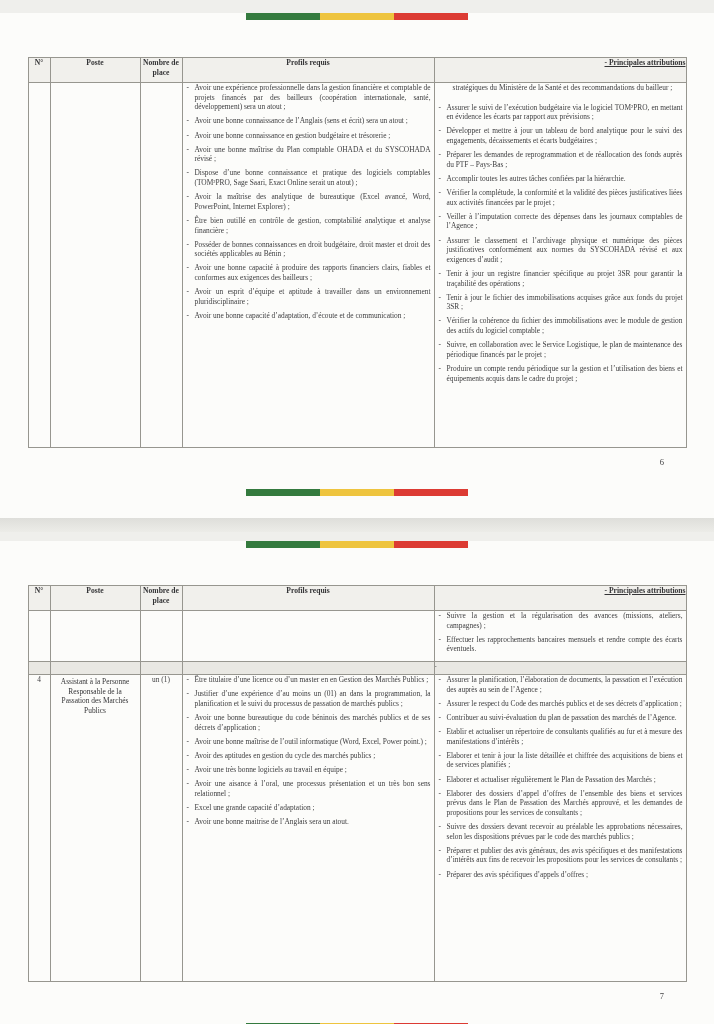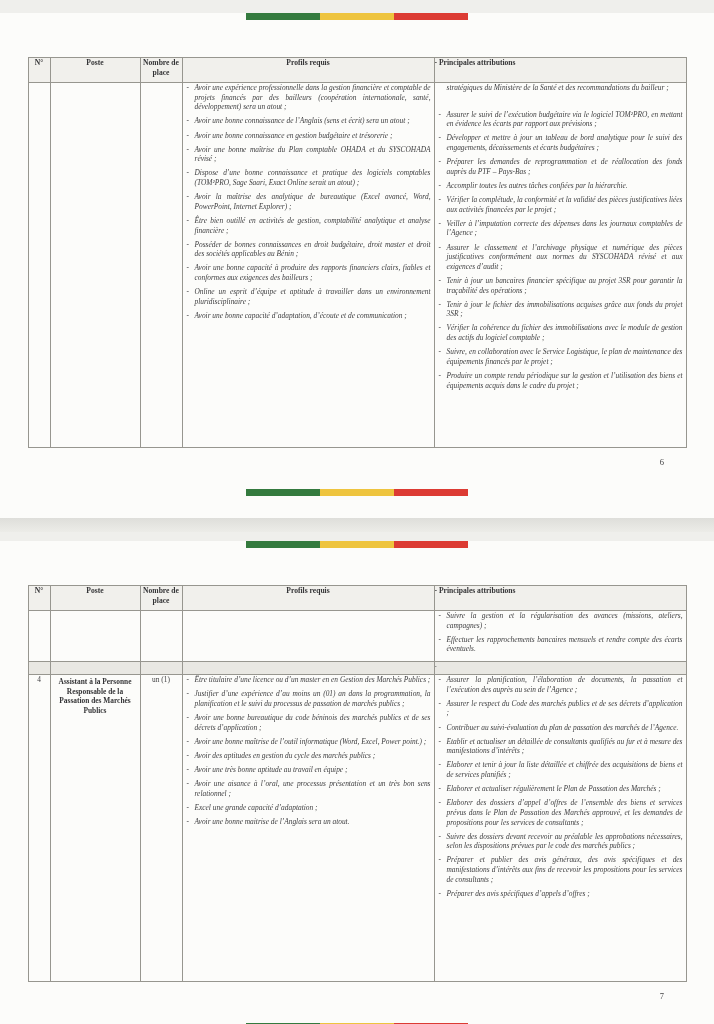--- a/index.html
+++ b/index.html
@@ -34,37 +34,37 @@
     border:1px solid #97968f;
     padding:0; vertical-align:top;
     overflow:hidden;
   }
   th {
     font-weight:bold; font-size:7.6px;
     background:#f1f0ec; height:24px;
     text-align:center; vertical-align:middle;
     color:#343436;
   }
-  th.attr-head { text-align:left; padding-left:4px; }
+  th.attr-head { text-align:right; padding-left:4px;text-decoration:underline; }
   .body-row-1 td { height:364px; }
   .cont-row td { height:50px; }
   .sep-row td { height:12px; background:#e9e8e3; font-size:6.5px; vertical-align:middle; padding-left:4px; }
   .row4 td { height:306px; }
 
-  .cell-pad { padding:3px 4px 2px 4px;font-style:italic; }
+  .cell-pad { padding:3px 4px 2px 4px; }
   .item {
     position:relative; padding-left:10px;
     margin:0 3px 4.5px 2px; text-align:justify;
   }
   .item::before { content:"-"; position:absolute; left:2px; top:0; }
   .cont-text {
-    padding-left:10px; margin:0 3px 17px 2px; text-align:justify;
+    padding-left:16px; margin:0 3px 10px 2px; text-align:justify;
   }
   td.center-cell { text-align:center; vertical-align:middle; }
-  .poste-text { font-weight:bold; text-align:center; padding:2px 5px; color:#343436; }
+  .poste-text { font-weight:normal; text-align:center; padding:2px 5px; color:#343436; }
 
   .page-number {
     width:658px; margin:9px auto 0 auto;
     text-align:right; padding-right:22px; box-sizing:border-box;
     font-size:8.5px; color:#3d3d3f;
   }
 </style>
 </head>
 <body>
 
@@ -97,41 +97,41 @@
       <td></td>
       <td></td>
       <td class="cell-pad">
         <div>
               <div class="item">Avoir une expérience professionnelle dans la gestion financière et comptable de projets financés par des bailleurs (coopération internationale, santé, développement) sera un atout ;</div>
               <div class="item">Avoir une bonne connaissance de l’Anglais (sens et écrit) sera un atout ;</div>
               <div class="item">Avoir une bonne connaissance en gestion budgétaire et trésorerie ;</div>
               <div class="item">Avoir une bonne maîtrise du Plan comptable OHADA et du SYSCOHADA révisé ;</div>
               <div class="item">Dispose d’une bonne connaissance et pratique des logiciels comptables (TOM²PRO, Sage Saari, Exact Online serait un atout) ;</div>
               <div class="item">Avoir la maîtrise des analytique de bureautique (Excel avancé, Word, PowerPoint, Internet Explorer) ;</div>
-              <div class="item">Être bien outillé en activités de gestion, comptabilité analytique et analyse financière ;</div>
+              <div class="item">Être bien outillé en contrôle de gestion, comptabilité analytique et analyse financière ;</div>
               <div class="item">Posséder de bonnes connaissances en droit budgétaire, droit master et droit des sociétés applicables au Bénin ;</div>
               <div class="item">Avoir une bonne capacité à produire des rapports financiers clairs, fiables et conformes aux exigences des bailleurs ;</div>
-              <div class="item">Online un esprit d’équipe et aptitude à travailler dans un environnement pluridisciplinaire ;</div>
+              <div class="item">Avoir un esprit d’équipe et aptitude à travailler dans un environnement pluridisciplinaire ;</div>
               <div class="item">Avoir une bonne capacité d’adaptation, d’écoute et de communication ;</div>
             </div>
       </td>
       <td class="cell-pad">
         <div class="cont-text">stratégiques du Ministère de la Santé et des recommandations du bailleur ;</div>
         <div>
               <div class="item">Assurer le suivi de l’exécution budgétaire via le logiciel TOM²PRO, en mettant en évidence les écarts par rapport aux prévisions ;</div>
               <div class="item">Développer et mettre à jour un tableau de bord analytique pour le suivi des engagements, décaissements et écarts budgétaires ;</div>
               <div class="item">Préparer les demandes de reprogrammation et de réallocation des fonds auprès du PTF – Pays-Bas ;</div>
               <div class="item">Accomplir toutes les autres tâches confiées par la hiérarchie.</div>
               <div class="item">Vérifier la complétude, la conformité et la validité des pièces justificatives liées aux activités financées par le projet ;</div>
               <div class="item">Veiller à l’imputation correcte des dépenses dans les journaux comptables de l’Agence ;</div>
               <div class="item">Assurer le classement et l’archivage physique et numérique des pièces justificatives conformément aux normes du SYSCOHADA révisé et aux exigences d’audit ;</div>
-              <div class="item">Tenir à jour un bancaires financier spécifique au projet 3SR pour garantir la traçabilité des opérations ;</div>
+              <div class="item">Tenir à jour un registre financier spécifique au projet 3SR pour garantir la traçabilité des opérations ;</div>
               <div class="item">Tenir à jour le fichier des immobilisations acquises grâce aux fonds du projet 3SR ;</div>
               <div class="item">Vérifier la cohérence du fichier des immobilisations avec le module de gestion des actifs du logiciel comptable ;</div>
-              <div class="item">Suivre, en collaboration avec le Service Logistique, le plan de maintenance des équipements financés par le projet ;</div>
+              <div class="item">Suivre, en collaboration avec le Service Logistique, le plan de maintenance des périodique financés par le projet ;</div>
               <div class="item">Produire un compte rendu périodique sur la gestion et l’utilisation des biens et équipements acquis dans le cadre du projet ;</div>
             </div>
       </td>
     </tr>
   </tbody>
     </table>
 
   <div class="page-number">6</div>
 
   <div class="flagbar bar-bottom">
@@ -192,32 +192,32 @@
         <div class="poste-text">Assistant à la Personne Responsable de la Passation des Marchés Publics</div>
       </td>
       <td class="center-cell">un (1)</td>
       <td class="cell-pad">
         <div>
               <div class="item">Être titulaire d’une licence ou d’un master en en Gestion des Marchés Publics ;</div>
               <div class="item">Justifier d’une expérience d’au moins un (01) an dans la programmation, la planification et le suivi du processus de passation de marchés publics ;</div>
               <div class="item">Avoir une bonne bureautique du code béninois des marchés publics et de ses décrets d’application ;</div>
               <div class="item">Avoir une bonne maîtrise de l’outil informatique (Word, Excel, Power point.) ;</div>
               <div class="item">Avoir des aptitudes en gestion du cycle des marchés publics ;</div>
-              <div class="item">Avoir une très bonne aptitude au travail en équipe ;</div>
+              <div class="item">Avoir une très bonne logiciels au travail en équipe ;</div>
               <div class="item">Avoir une aisance à l’oral, une processus présentation et un très bon sens relationnel ;</div>
               <div class="item">Excel une grande capacité d’adaptation ;</div>
               <div class="item">Avoir une bonne maitrise de l’Anglais sera un atout.</div>
             </div>
       </td>
       <td class="cell-pad">
         <div>
               <div class="item">Assurer la planification, l’élaboration de documents, la passation et l’exécution des auprès au sein de l’Agence ;</div>
               <div class="item">Assurer le respect du Code des marchés publics et de ses décrets d’application ;</div>
               <div class="item">Contribuer au suivi-évaluation du plan de passation des marchés de l’Agence.</div>
-              <div class="item">Etablir et actualiser un détaillée de consultants qualifiés au fur et à mesure des manifestations d’intérêts ;</div>
+              <div class="item">Etablir et actualiser un répertoire de consultants qualifiés au fur et à mesure des manifestations d’intérêts ;</div>
               <div class="item">Elaborer et tenir à jour la liste détaillée et chiffrée des acquisitions de biens et de services planifiés ;</div>
               <div class="item">Elaborer et actualiser régulièrement le Plan de Passation des Marchés ;</div>
               <div class="item">Elaborer des dossiers d’appel d’offres de l’ensemble des biens et services prévus dans le Plan de Passation des Marchés approuvé, et les demandes de propositions pour les services de consultants ;</div>
               <div class="item">Suivre des dossiers devant recevoir au préalable les approbations nécessaires, selon les dispositions prévues par le code des marchés publics ;</div>
               <div class="item">Préparer et publier des avis généraux, des avis spécifiques et des manifestations d’intérêts aux fins de recevoir les propositions pour les services de consultants ;</div>
               <div class="item">Préparer des avis spécifiques d’appels d’offres ;</div>
             </div>
       </td>
     </tr>
   </tbody>

